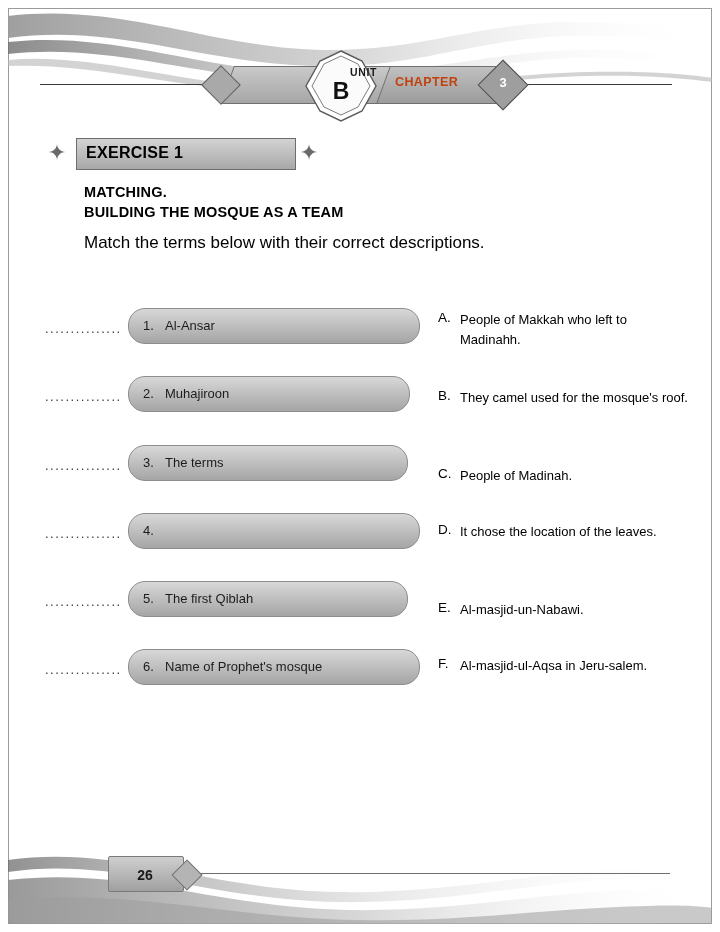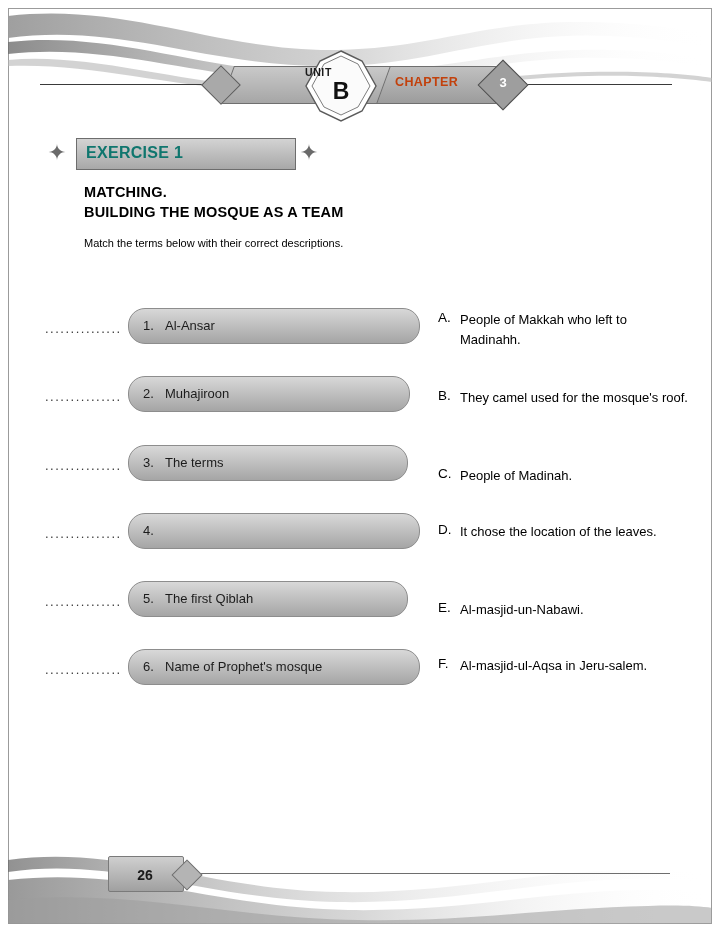--- a/index.html
+++ b/index.html
@@ -143,21 +143,21 @@
   .unit-badge .shape {
     position: absolute;
     left: 0; top: 0;
     width: 72px; height: 72px;
   }
   .unit-text {
     position: absolute;
     left: 0;
     top: 16px;
     width: 72px;
-    text-align: left;
+    text-align: right;
     font-size: 10.5px;
     font-weight: bold;
     letter-spacing: .6px;
     color: #1b1b1b;
   }
   .unit-letter {
     position: absolute;
     left: 0;
     top: 28px;
     width: 72px;
@@ -184,21 +184,21 @@
     background: linear-gradient(180deg,#d3d3d3,#a8a8a8);
     border: 1px solid #6d6d6d;
   }
   .ex-label {
     position: absolute;
     left: 46px;
     top: 6px;
     font-size: 16px;
     font-weight: bold;
     letter-spacing: .3px;
-    color: #0f766e;
+    color: #000000;
   }
   .ex-orn {
     position: absolute;
     top: 2px;
     width: 26px;
     height: 26px;
     color: #6a6a6a;
     font-size: 22px;
     line-height: 26px;
     text-align: center;
@@ -217,21 +217,21 @@
     font-size: 14.5px;
     font-weight: bold;
     line-height: 20px;
     letter-spacing: .2px;
   }
   .instruction {
     position: absolute;
     left: 84px;
     top: 234px;
     width: 560px;
-    font-size: 11px;
+    font-size: 17px;
     line-height: 18px;
   }
 
   
   .match-area {
     position: absolute;
     left: 40px;
     top: 300px;
     width: 640px;
     height: 400px;

